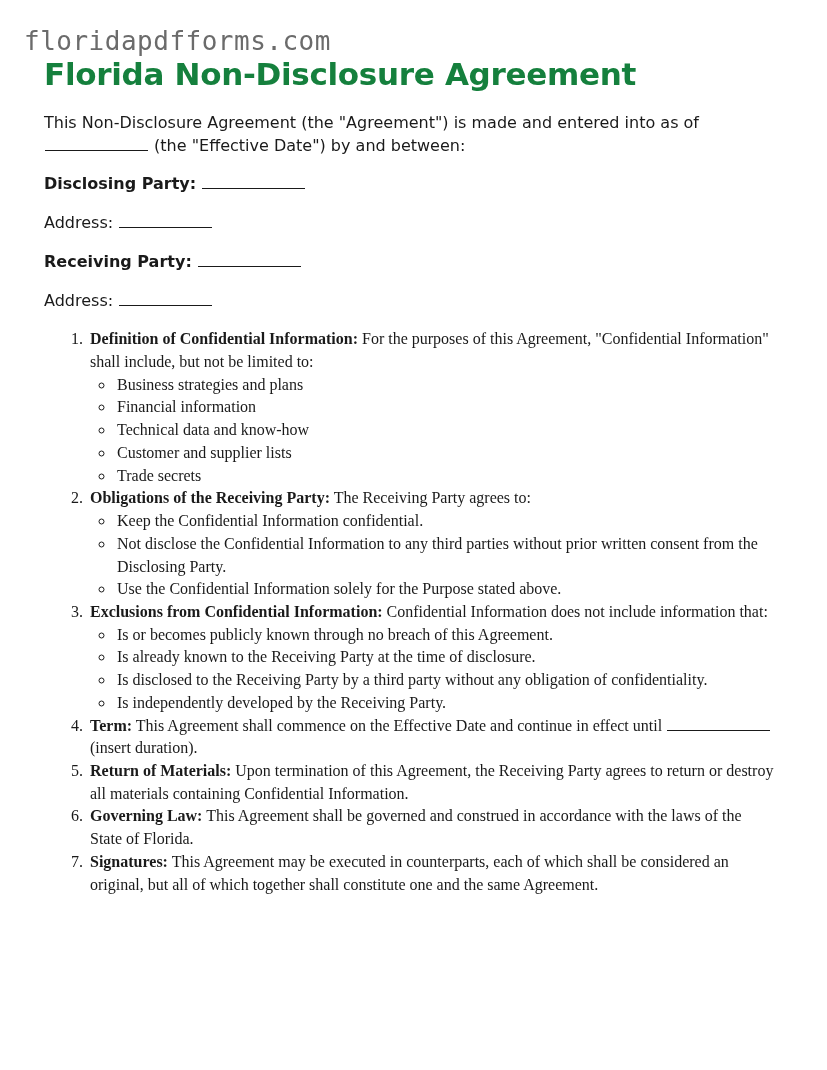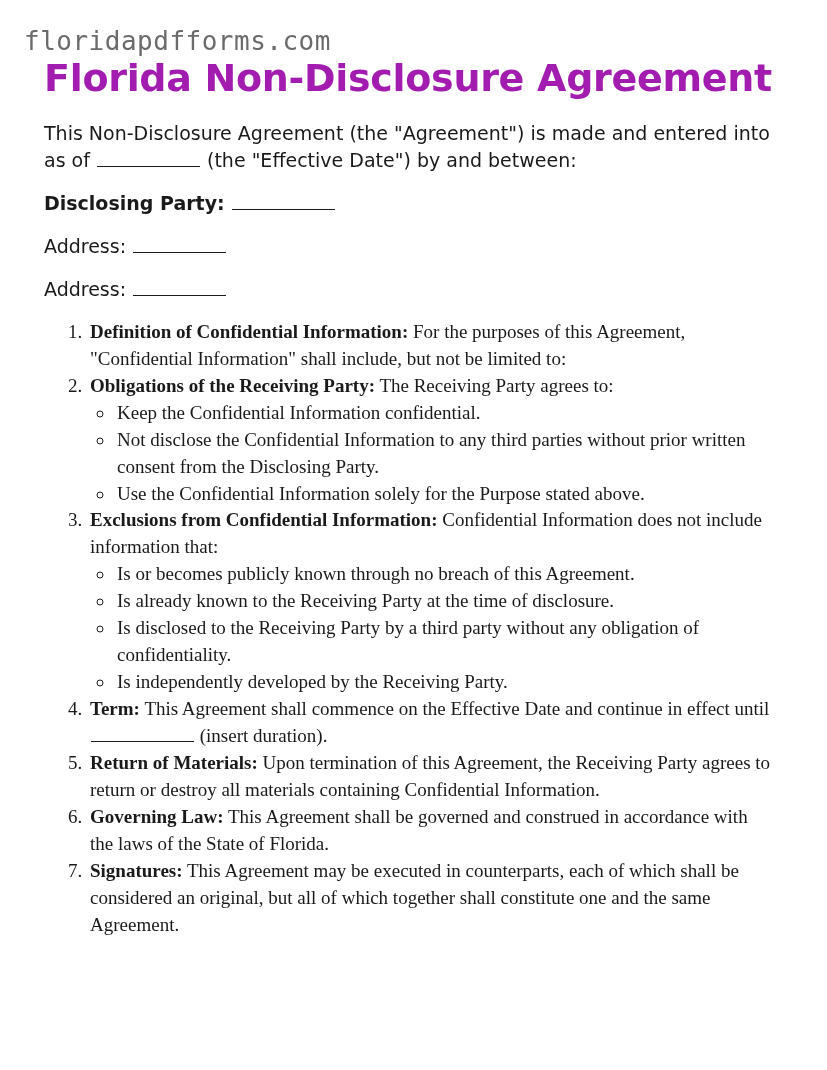--- a/index.html
+++ b/index.html
@@ -32,33 +32,33 @@
     font-size: 26px;
     color: #6b6b6b;
     letter-spacing: 0.5px;
     line-height: 1.05;
     margin: 0 0 2px 0;
     white-space: nowrap;
   }
 
   .doc-title {
     font-family: "DejaVu Sans", "Liberation Sans", sans-serif;
-    font-size: 38px;
+    font-size: 31px;
     font-weight: bold;
-    color: #a21caf;
+    color: #15803d;
     letter-spacing: -0.3px;
     margin: 0 0 20px 20px;
     line-height: 1.12;
     white-space: nowrap;
   }
 
   .body-area {
     margin-left: 20px;
     margin-right: 16px;
-    font-size: 19px;
+    font-size: 16px;
     line-height: 1.42;
     color: #1a1a1a;
   }
 
   p.para {
     margin: 0 0 16px 0;
   }
 
   p.field {
     margin: 0 0 16px 0;
@@ -127,33 +127,44 @@
     <p class="field">
       <span class="b">Disclosing Party:</span>
       <span class="blank"></span>
     </p>
 
     <p class="field">
       <span>Address:</span>
       <span class="blank short"></span>
     </p>
 
+    <p class="field">
+      <span class="b">Receiving Party:</span>
+      <span class="blank"></span>
+    </p>
 
     <p class="field">
       <span>Address:</span>
       <span class="blank short"></span>
     </p>
 
 
 
     <ol class="main-list">
 
       <li>
         <span class="b">Definition of Confidential Information:</span>
         <span>For the purposes of this Agreement, "Confidential Information" shall include, but not be limited to:</span>
+        <ul class="sub-list">
+          <li>Business strategies and plans</li>
+          <li>Financial information</li>
+          <li>Technical data and know-how</li>
+          <li>Customer and supplier lists</li>
+          <li>Trade secrets</li>
+        </ul>
       </li>
 
       <li>
         <span class="b">Obligations of the Receiving Party:</span>
         <span>The Receiving Party agrees to:</span>
         <ul class="sub-list">
           <li>Keep the Confidential Information confidential.</li>
           <li>Not disclose the Confidential Information to any third parties without prior written consent from the Disclosing Party.</li>
           <li>Use the Confidential Information solely for the Purpose stated above.</li>
         </ul>

